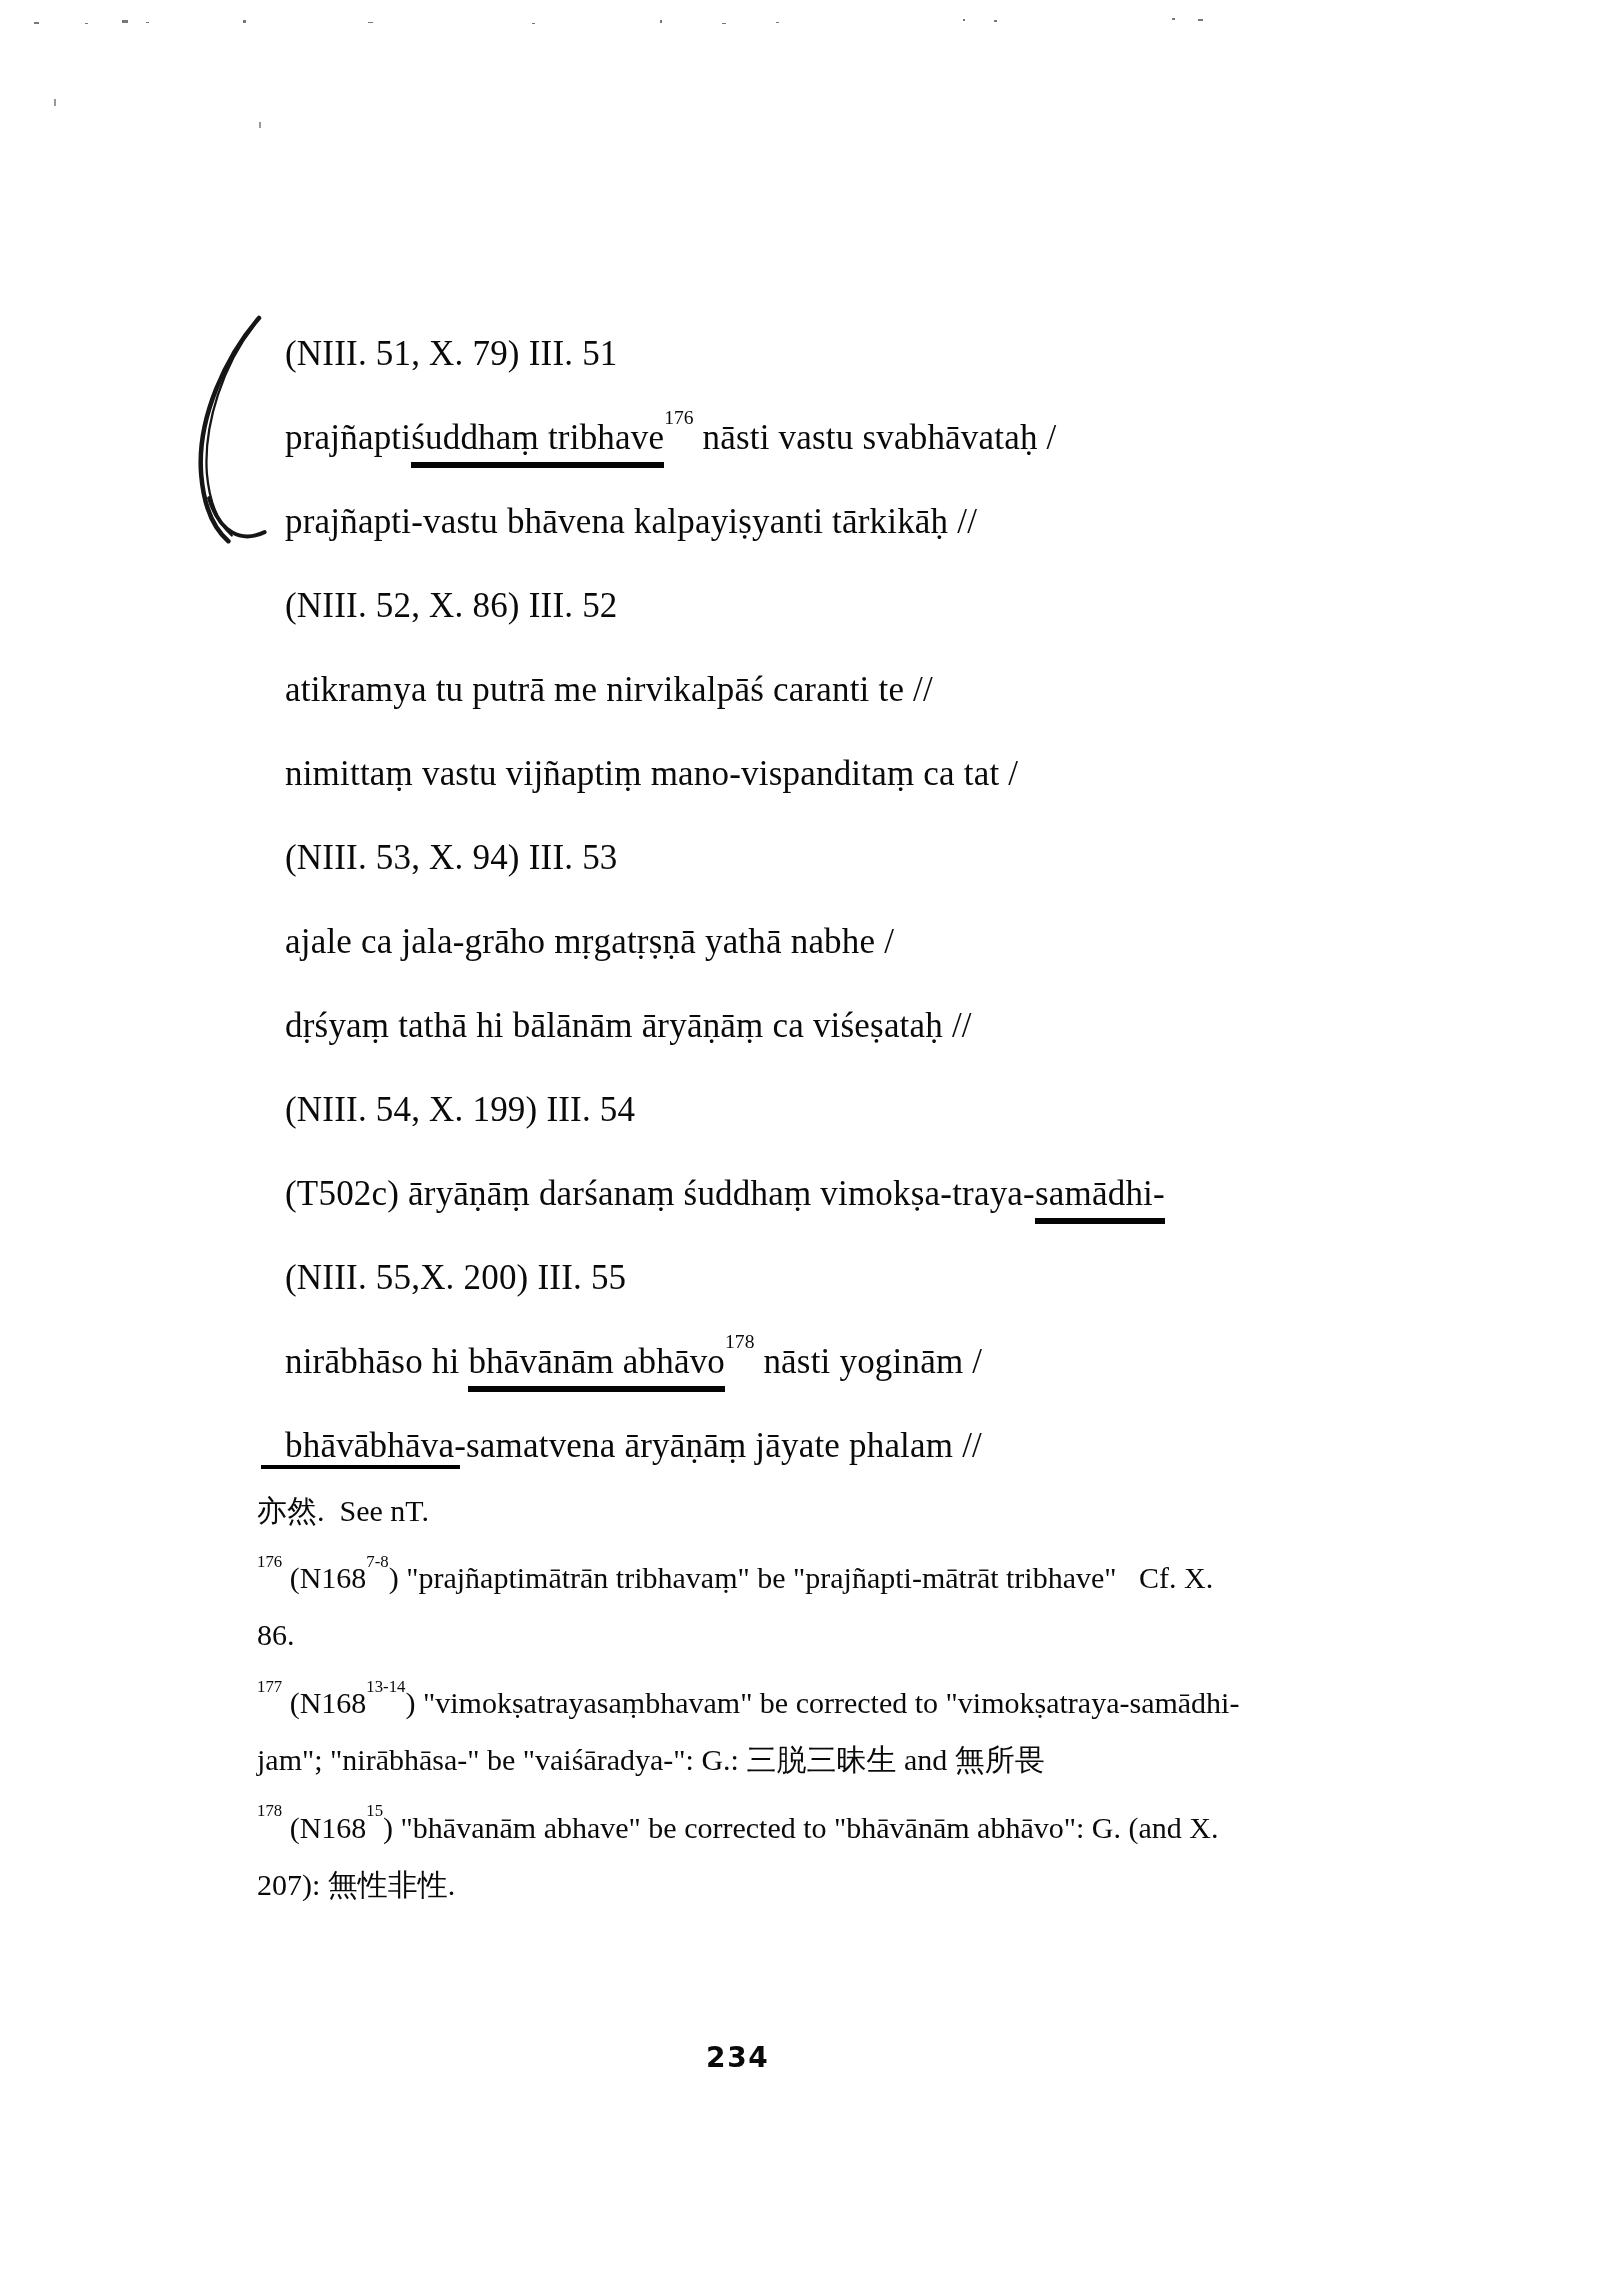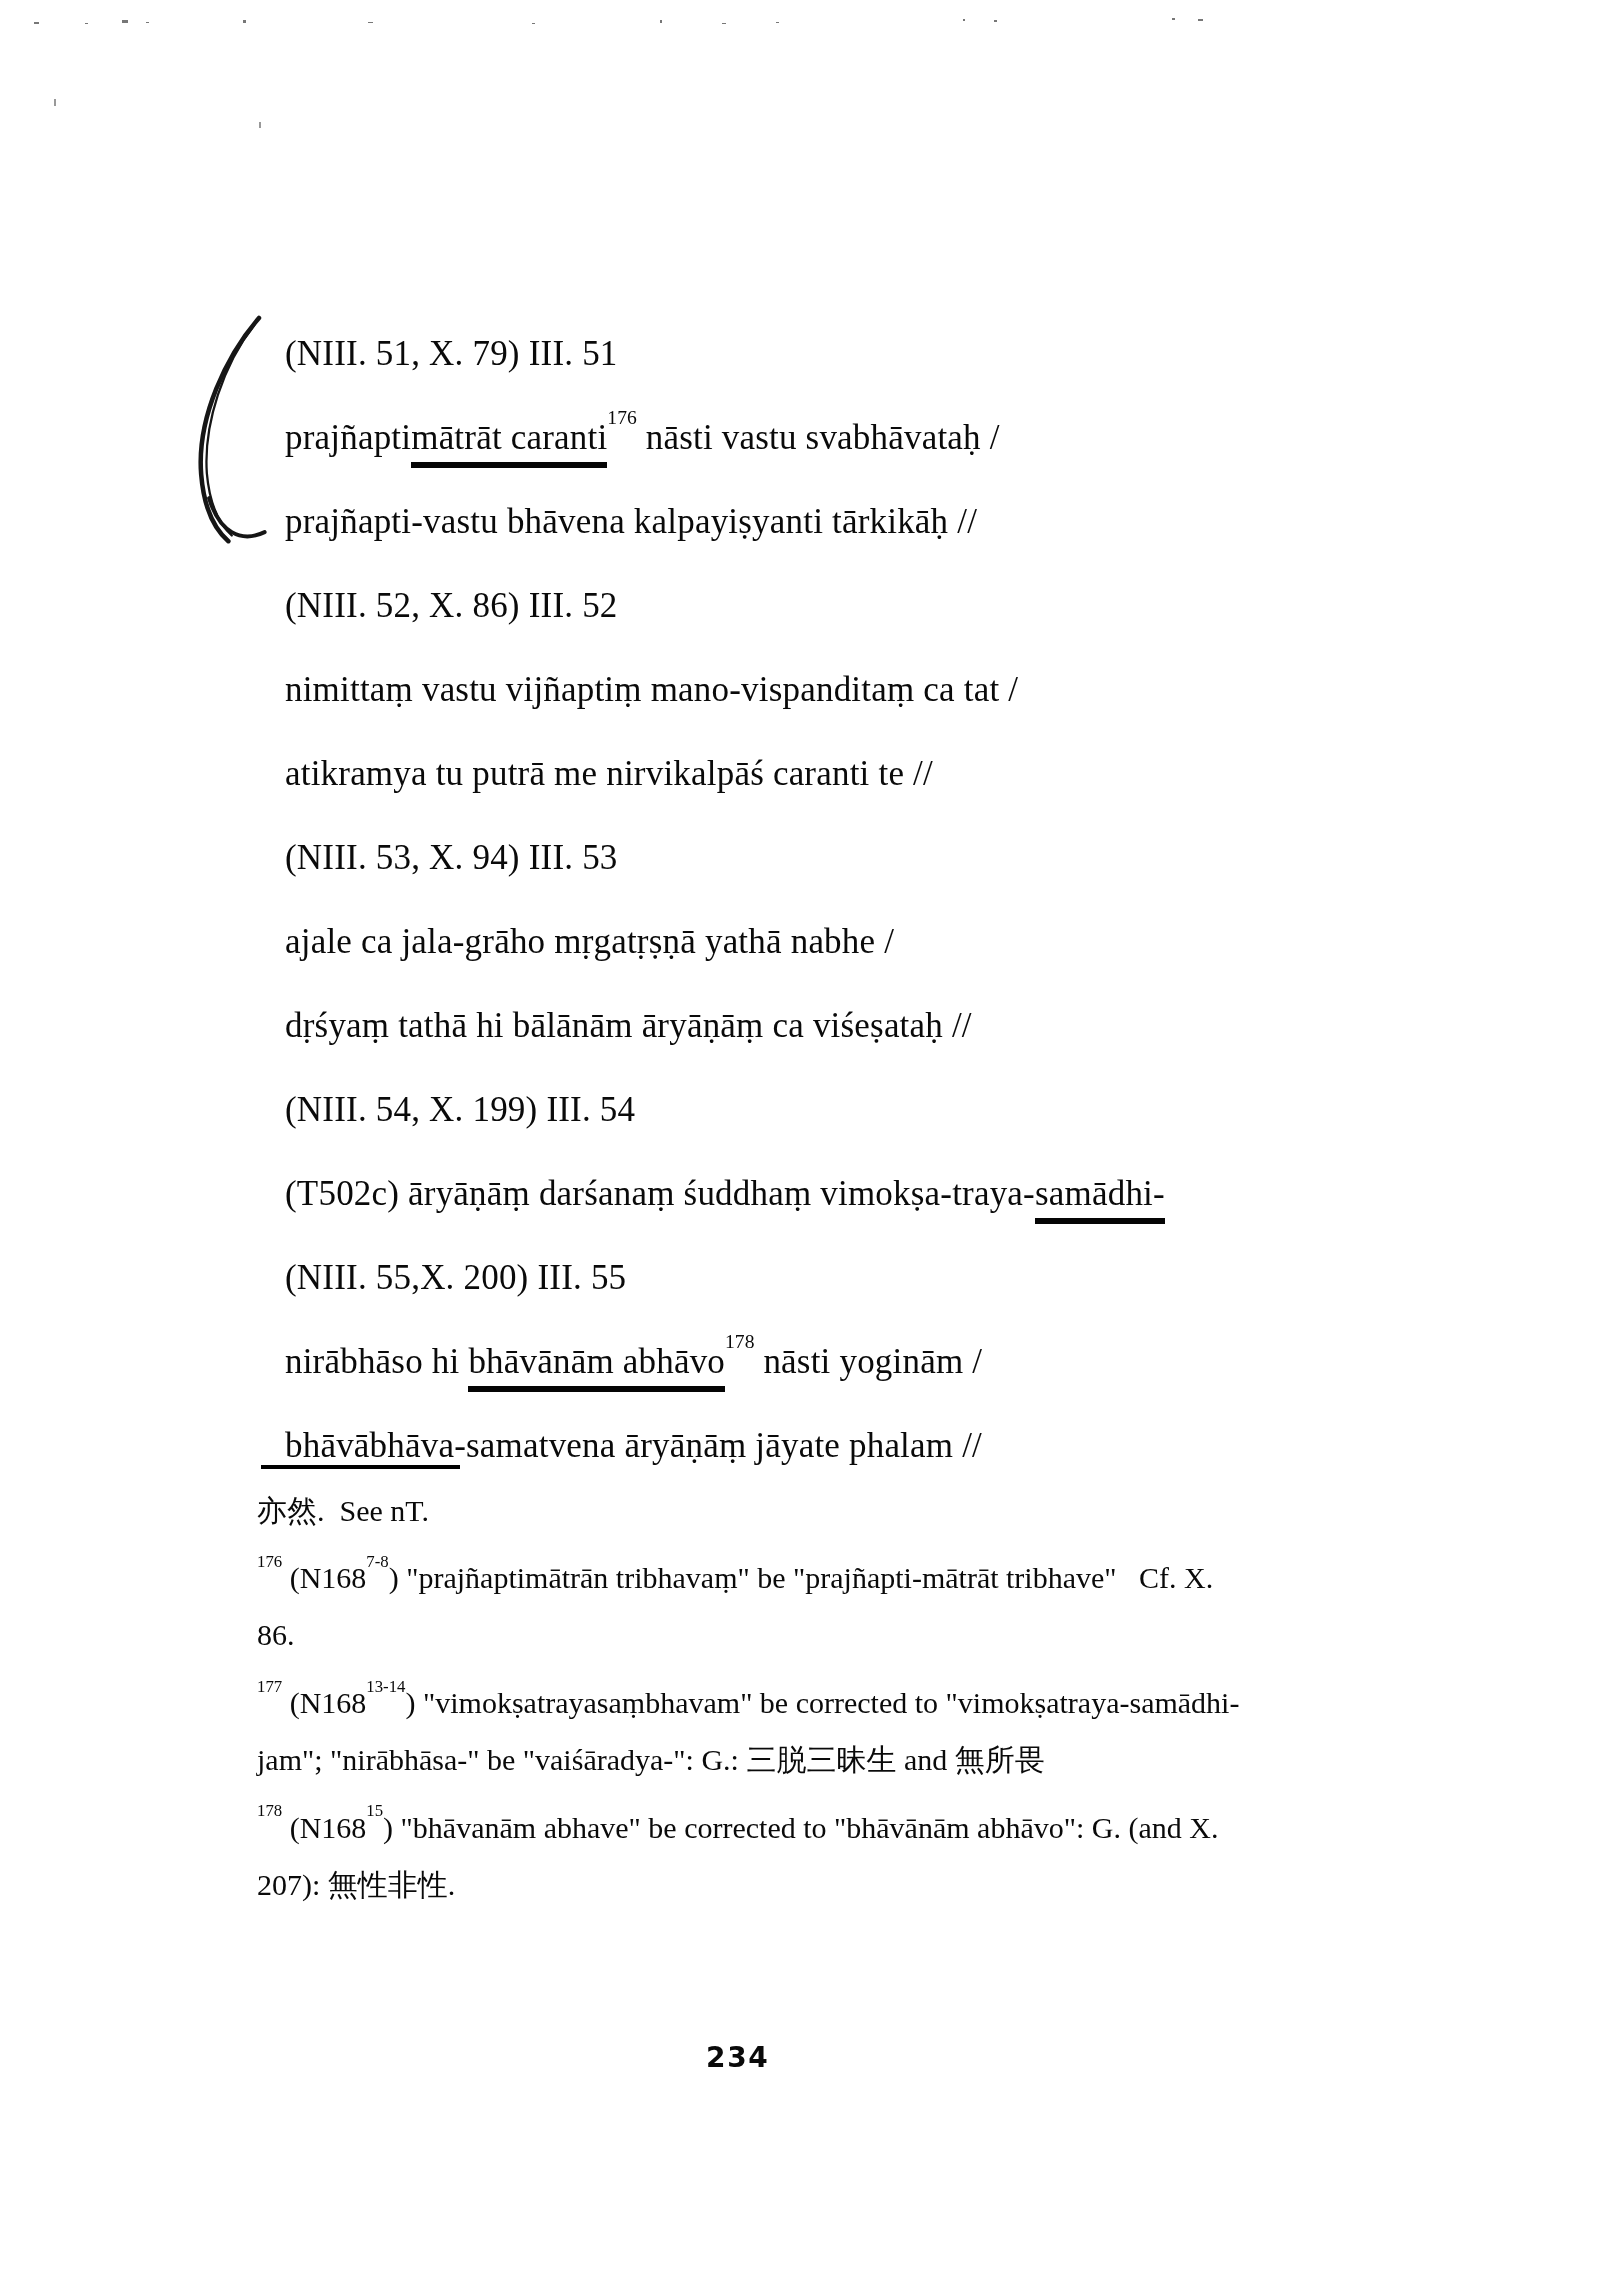--- a/index.html
+++ b/index.html
@@ -84,26 +84,26 @@
 
   <svg class="penmark" viewBox="0 0 160 450">
     <path d="M132,14 C75,80 22,190 30,290 C34,340 48,382 78,408" fill="none" stroke="#161616" stroke-width="8" stroke-linecap="round"></path>
     <path d="M124,26 C70,95 34,200 40,288 C44,334 58,374 84,398" fill="none" stroke="#161616" stroke-width="4" stroke-linecap="round"></path>
     <path d="M44,332 C62,392 100,412 142,392" fill="none" stroke="#161616" stroke-width="7" stroke-linecap="round"></path>
   </svg>
 
   <div class="verses">
 
     <p class="vline">(NIII. 51, X. 79) III. 51</p>
-    <p class="vline"><span>prajñapti</span><span class="u">mātrāt caranti</span><sup class="ref">176</sup><span> nāsti vastu svabhāvataḥ /</span></p>
+    <p class="vline"><span>prajñapti</span><span class="u">śuddhaṃ tribhave</span><sup class="ref">176</sup><span> nāsti vastu svabhāvataḥ /</span></p>
     <p class="vline">prajñapti-vastu bhāvena kalpayiṣyanti tārkikāḥ //</p>
 
     <p class="vline">(NIII. 52, X. 86) III. 52</p>
+    <p class="vline">atikramya tu putrā me nirvikalpāś caranti te //</p>
     <p class="vline">nimittaṃ vastu vijñaptiṃ mano-vispanditaṃ ca tat /</p>
-    <p class="vline">atikramya tu putrā me nirvikalpāś caranti te //</p>
 
     <p class="vline">(NIII. 53, X. 94) III. 53</p>
     <p class="vline">ajale ca jala-grāho mṛgatṛṣṇā yathā nabhe /</p>
     <p class="vline">dṛśyaṃ tathā hi bālānām āryāṇāṃ ca viśeṣataḥ //</p>
 
     <p class="vline">(NIII. 54, X. 199) III. 54</p>
     <p class="vline"><span>(T502c) āryāṇāṃ darśanaṃ śuddhaṃ vimokṣa-traya-</span><span class="u">samādhi-</span></p>
 
     <p class="vline">(NIII. 55,X. 200) III. 55</p>
     <p class="vline"><span>nirābhāso hi </span><span class="u">bhāvānām abhāvo</span><sup class="ref">178</sup><span> nāsti yoginām /</span></p>

